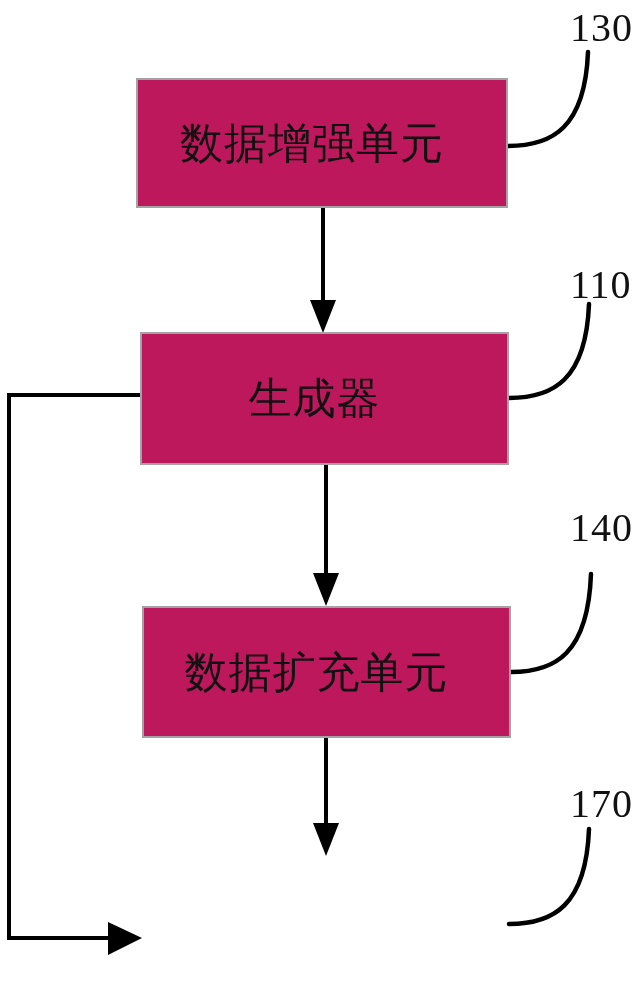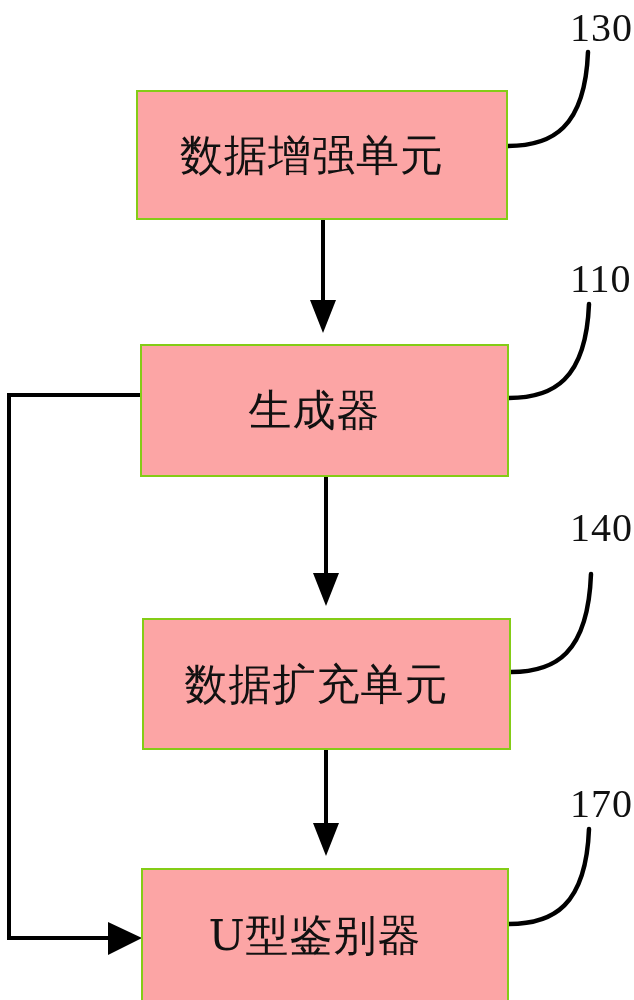--- a/index.html
+++ b/index.html
@@ -23,26 +23,25 @@
     position: absolute;
     left: 0;
     top: 0;
     width: 634px;
     height: 1000px;
     pointer-events: none;
   }
   .unit-box {
     position: absolute;
     box-sizing: border-box;
-    border: 2px solid #84cc16;
-    background: #fca5a5;
+    border: 2px solid #a3a3a3;
+    background: #be185d;
     display: flex;
     align-items: center;
     justify-content: center;
-    margin-top: 12px;
   }
   .unit-label {
     font-family: "DejaVu Serif", "Liberation Serif", serif;
     font-size: 43px;
     line-height: 1;
     color: #111111;
     letter-spacing: 1px;
     white-space: nowrap;
     transform: translateX(-10px);
   }
@@ -57,21 +56,21 @@
   }
 
   
   #box-data-augmentation { left: 136px; top: 78px;  width: 372px; height: 130px; }
   #box-generator         { left: 140px; top: 332px; width: 369px; height: 133px; }
   #box-data-expansion    { left: 142px; top: 606px; width: 369px; height: 132px; }
   #box-u-discriminator   { left: 141px; top: 856px; width: 368px; height: 135px; }
 
   
   #ref-130 { left: 570px; top: 8px;   }
-  #ref-110 { left: 570px; top: 259px; }
+  #ref-110 { left: 570px; top: 265px; }
   #ref-140 { left: 570px; top: 508px; }
   #ref-120 { left: 570px; top: 784px; }
 </style>
 </head>
 <body>
 
 <div id="diagram-root">
 
   <svg id="wiring" viewBox="0 0 634 1000" width="634" height="1000" xmlns="http://www.w3.org/2000/svg">
 
@@ -114,22 +113,19 @@
   </div>
 
   <div class="unit-box" id="box-data-expansion">
     <span class="unit-label">数据扩充单元</span>
   </div>
 
   <div class="unit-box" id="box-generator">
     <span class="unit-label">生成器</span>
   </div>
 
-  <div class="unit-box" id="box-u-discriminator">
-    <span class="unit-label">U型鉴别器</span>
-  </div>
 
   <div class="ref-number" id="ref-130">130</div>
   <div class="ref-number" id="ref-110">110</div>
   <div class="ref-number" id="ref-140">140</div>
   <div class="ref-number" id="ref-120">170</div>
 
 </div>
 
 </body></html>

